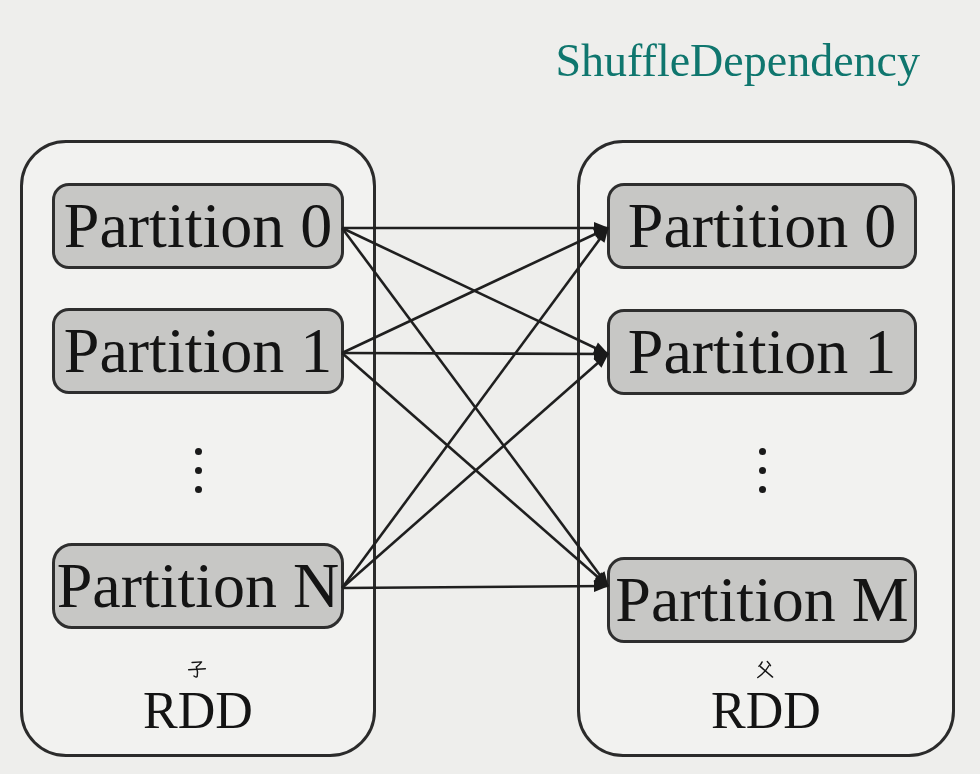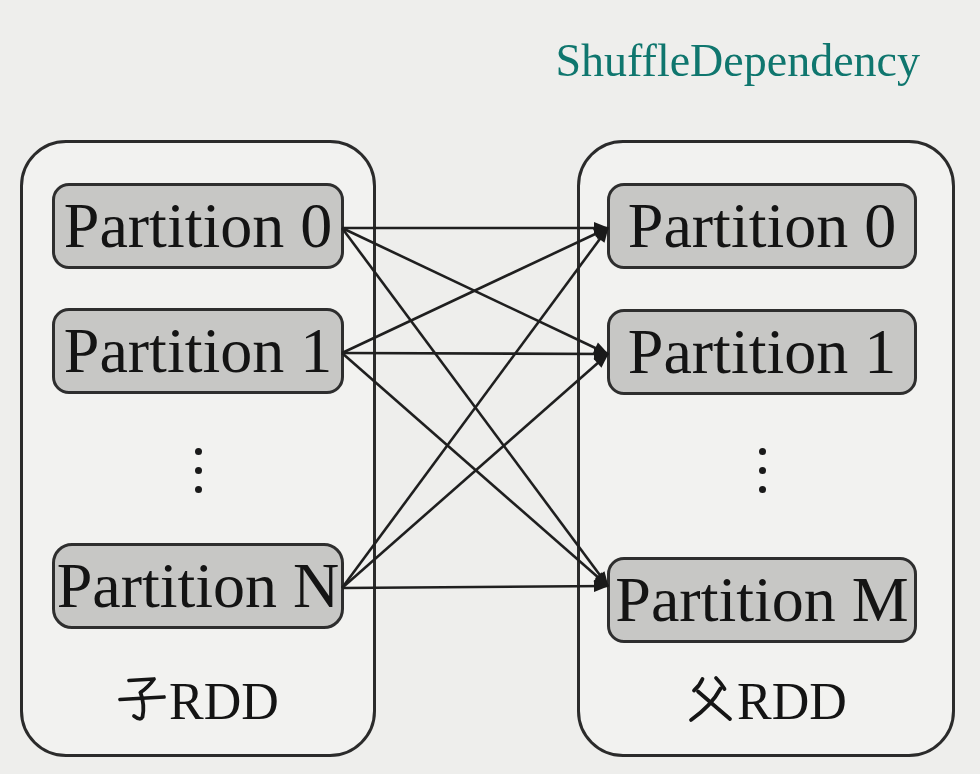--- a/index.html
+++ b/index.html
@@ -75,20 +75,21 @@
   #right-dots { left: 607px; width: 310px; }
   .rdd-label {
     position: absolute;
     top: 662px;
     height: 78px;
     display: flex;
     align-items: center;
     justify-content: center;
     font-size: 52px;
     color: #141414;
+    flex-direction: column;
   }
   #left-label  { left: 20px;  width: 356px; }
   #right-label { left: 577px; width: 378px; }
   .han-glyph {
     width: 50px;
     height: 54px;
     margin-right: 2px;
     transform: translateY(-2px);
   }
   .han-glyph path {

